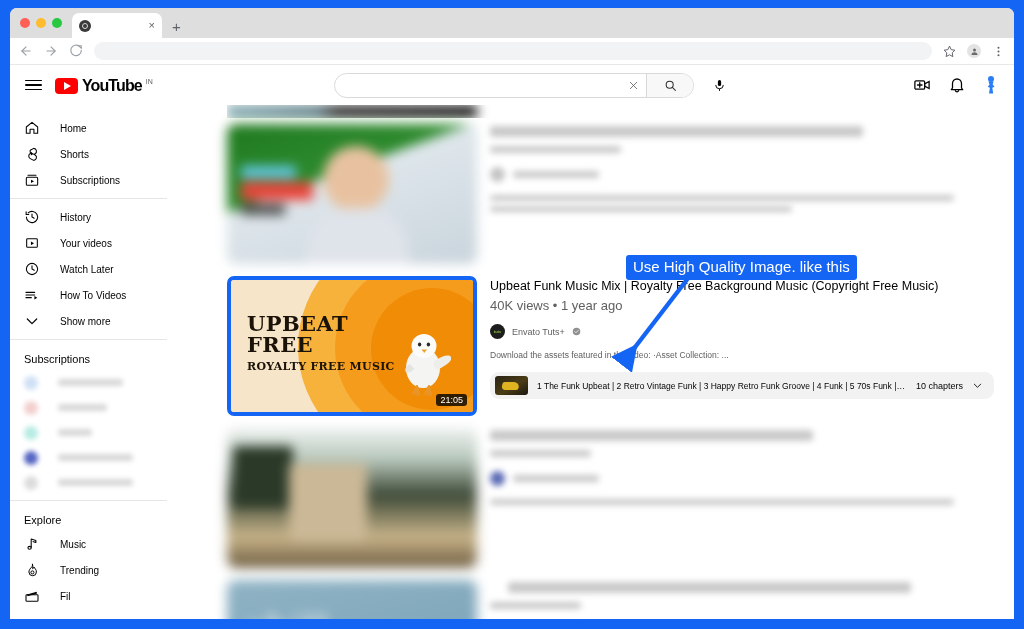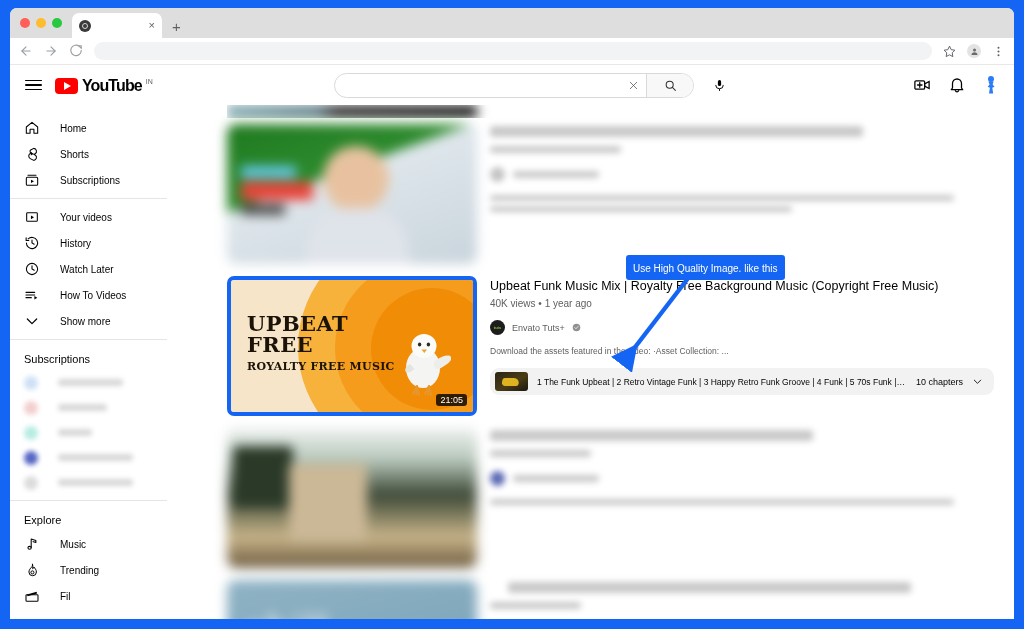--- a/index.html
+++ b/index.html
@@ -233,21 +233,21 @@
   }
   .chick svg { width: 100%; height: 100%; display: block; }
   .duration {
     position: absolute; right: 6px; bottom: 6px; z-index: 6;
     background: rgba(0,0,0,.8); color: #fff;
     font-size: 9px; font-weight: 500;
     padding: 1px 4px; border-radius: 3px;
   }
 
   .v-title { font-size: 12.5px; color: #030303; line-height: 16px; white-space: nowrap; }
-  .v-stats { font-size: 10px; color: #606060; margin-top: 4px; }
+  .v-stats { font-size: 13px; color: #606060; margin-top: 4px; }
   .v-chan { display: flex; align-items: center; gap: 7px; margin-top: 11px; }
   .chan-av {
     width: 15px; height: 15px; border-radius: 50%;
     background: #1d1d1d; flex: none;
     display: flex; align-items: center; justify-content: center;
     font-size: 4px; color: #8ec63f; font-weight: bold;
   }
   .chan-name { font-size: 9px; color: #606060; }
   .verified { width: 9px; height: 9px; color: #909090; }
   .verified svg { width: 100%; height: 100%; display: block; }
@@ -295,21 +295,21 @@
   
   .callout {
     position: absolute;
     left: 459px; top: 150px;
     background: #1565f5;
     border-radius: 3px;
     padding: 3px 7px 4px;
     z-index: 40;
   }
   .callout span {
-    font-size: 10px; color: #fff;
+    font-size: 15px; color: #fff;
     white-space: nowrap; line-height: 13px;
   }
   .arrow-svg {
     position: absolute;
     left: 430px; top: 160px;
     width: 110px; height: 110px;
     z-index: 39;
     pointer-events: none;
   }
 
@@ -490,36 +490,36 @@
                     <path d="M10.5 11.5l4.5 2.5-4.5 2.5z" fill="currentColor" stroke="none"></path>
                   </svg>
             </span>
             <span class="side-label">Subscriptions</span>
           </div>
         </div>
 
         <div class="side-sec">
           <div class="side-item">
             <span class="side-ic">
-              <svg viewBox="0 0 24 24" fill="none" stroke="currentColor" stroke-width="1.6">
-                    <rect x="4" y="5.5" width="16" height="13" rx="1.4"></rect>
-                    <path d="M10.4 9.6l4.6 2.9-4.6 2.9z" fill="currentColor" stroke="none"></path>
-                  </svg>
-            </span>
-            <span class="side-label">Your videos</span>
-          </div>
-          <div class="side-item">
-            <span class="side-ic">
               <svg viewBox="0 0 24 24" fill="none" stroke="currentColor" stroke-width="1.6" stroke-linecap="round">
                     <path d="M3.6 12a8.4 8.4 0 1 0 2.6-6.1"></path>
                     <polyline points="3.2 4.2 3.2 8.2 7.2 8.2"></polyline>
                     <polyline points="12 7.6 12 12 15.2 13.8"></polyline>
                   </svg>
             </span>
             <span class="side-label">History</span>
+          </div>
+          <div class="side-item">
+            <span class="side-ic">
+              <svg viewBox="0 0 24 24" fill="none" stroke="currentColor" stroke-width="1.6">
+                    <rect x="4" y="5.5" width="16" height="13" rx="1.4"></rect>
+                    <path d="M10.4 9.6l4.6 2.9-4.6 2.9z" fill="currentColor" stroke="none"></path>
+                  </svg>
+            </span>
+            <span class="side-label">Your videos</span>
           </div>
           <div class="side-item">
             <span class="side-ic">
               <svg viewBox="0 0 24 24" fill="none" stroke="currentColor" stroke-width="1.6" stroke-linecap="round">
                     <circle cx="12" cy="12" r="8.4"></circle>
                     <polyline points="12 7.2 12 12 15.4 13.9"></polyline>
                   </svg>
             </span>
             <span class="side-label">Watch Later</span>
           </div>

